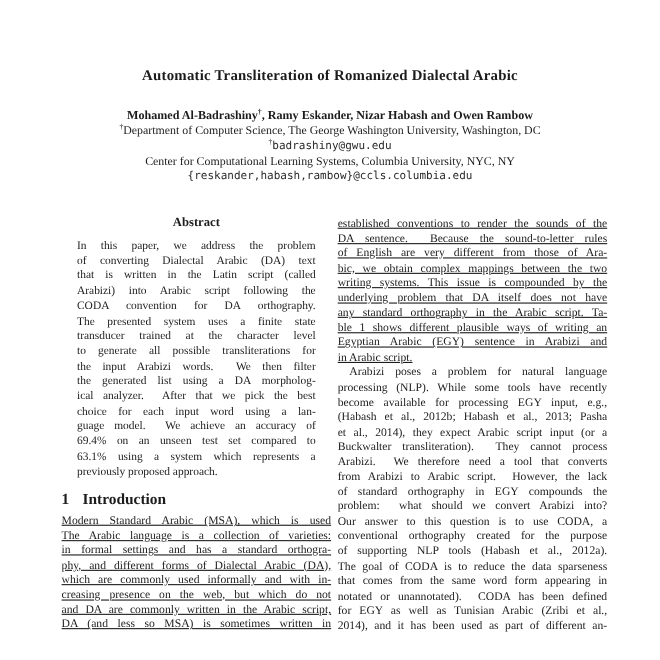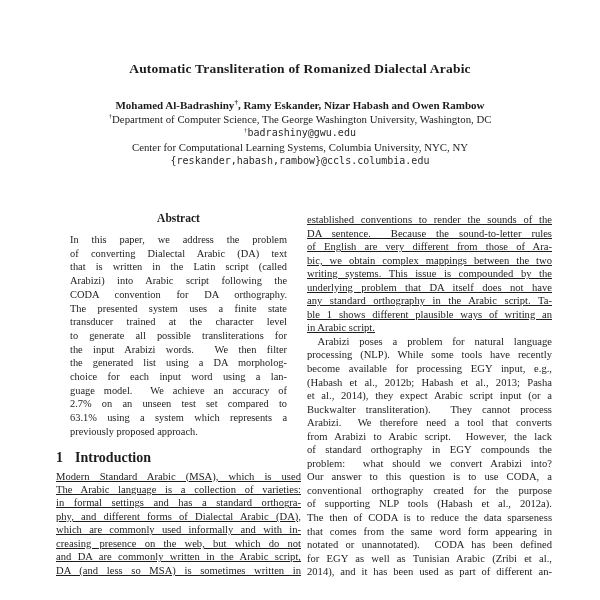--- a/index.html
+++ b/index.html
@@ -43,21 +43,21 @@
     color: #2a2a2a;
   }
   sup.dagger {
     font-size: 7px;
     vertical-align: super;
     line-height: 0;
     font-family: "Liberation Serif", "DejaVu Serif", serif;
   }
   .col {
     position: absolute;
-    top: 208px;
+    top: 192px;
     width: 245px;
   }
   .col-left  { left: 56px; }
   .col-right { left: 307px; }
   .abstract-heading {
     margin-top: 3px;
     text-align: center;
     font-weight: bold;
     font-size: 11.5px;
     line-height: 14px;
@@ -110,23 +110,24 @@
         <div class="para-line">In this paper, we address the problem</div>
         <div class="para-line">of converting Dialectal Arabic (DA) text</div>
         <div class="para-line">that is written in the Latin script (called</div>
         <div class="para-line">Arabizi) into Arabic script following the</div>
         <div class="para-line">CODA convention for DA orthography.</div>
         <div class="para-line">The presented system uses a finite state</div>
         <div class="para-line">transducer trained at the character level</div>
         <div class="para-line">to generate all possible transliterations for</div>
         <div class="para-line">the input Arabizi words.  We then filter</div>
         <div class="para-line">the generated list using a DA morpholog-</div>
+        <div class="para-line">ical analyzer.  After that we pick the best</div>
         <div class="para-line">choice for each input word using a lan-</div>
         <div class="para-line">guage model.  We achieve an accuracy of</div>
-        <div class="para-line">2.7% on an unseen test set compared to</div>
+        <div class="para-line">69.4% on an unseen test set compared to</div>
         <div class="para-line">63.1% using a system which represents a</div>
         <div class="para-line">previously proposed approach.</div>
       </div>
     <div class="section-heading">
       <span class="sec-num">1</span><span>Introduction</span>
     </div>
     <div class="body-para para continues">
         <div class="para-line">Modern Standard Arabic (MSA), which is used</div>
         <div class="para-line">The Arabic language is a collection of varieties:</div>
         <div class="para-line">in formal settings and has a standard orthogra-</div>
@@ -141,37 +142,38 @@
   <div class="col col-right">
     <div class="body-para para closed">
         <div class="para-line">established conventions to render the sounds of the</div>
         <div class="para-line">DA sentence.  Because the sound-to-letter rules</div>
         <div class="para-line">of English are very different from those of Ara-</div>
         <div class="para-line">bic, we obtain complex mappings between the two</div>
         <div class="para-line">writing systems. This issue is compounded by the</div>
         <div class="para-line">underlying problem that DA itself does not have</div>
         <div class="para-line">any standard orthography in the Arabic script. Ta-</div>
         <div class="para-line">ble 1 shows different plausible ways of writing an</div>
+        <div class="para-line">Egyptian Arabic (EGY) sentence in Arabizi and</div>
         <div class="para-line">in Arabic script.</div>
       </div>
     <div class="para continues">
         <div class="para-line"> Arabizi poses a problem for natural language</div>
         <div class="para-line">processing (NLP). While some tools have recently</div>
         <div class="para-line">become available for processing EGY input, e.g.,</div>
         <div class="para-line">(Habash et al., 2012b; Habash et al., 2013; Pasha</div>
         <div class="para-line">et al., 2014), they expect Arabic script input (or a</div>
         <div class="para-line">Buckwalter transliteration).  They cannot process</div>
         <div class="para-line">Arabizi.  We therefore need a tool that converts</div>
         <div class="para-line">from Arabizi to Arabic script.  However, the lack</div>
         <div class="para-line">of standard orthography in EGY compounds the</div>
         <div class="para-line">problem:  what should we convert Arabizi into?</div>
         <div class="para-line">Our answer to this question is to use CODA, a</div>
         <div class="para-line">conventional orthography created for the purpose</div>
         <div class="para-line">of supporting NLP tools (Habash et al., 2012a).</div>
-        <div class="para-line">The then of CODA is to reduce the data sparseness</div>
+        <div class="para-line">The goal of CODA is to reduce the data sparseness</div>
         <div class="para-line">that comes from the same word form appearing in</div>
         <div class="para-line">notated or unannotated).  CODA has been defined</div>
         <div class="para-line">for EGY as well as Tunisian Arabic (Zribi et al.,</div>
         <div class="para-line">2014), and it has been used as part of different an-</div>
       </div>
   </div>
 
 </div>
 
 </body></html>

